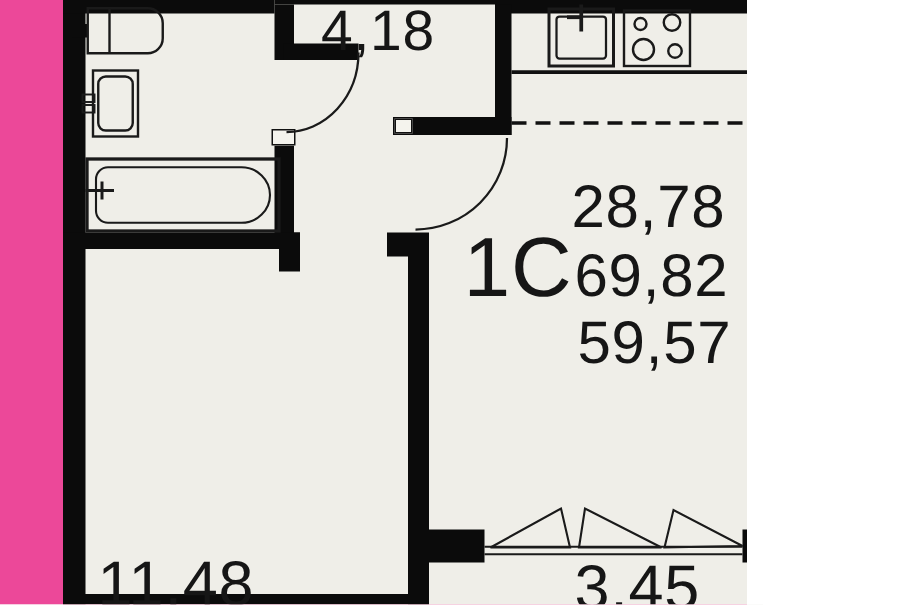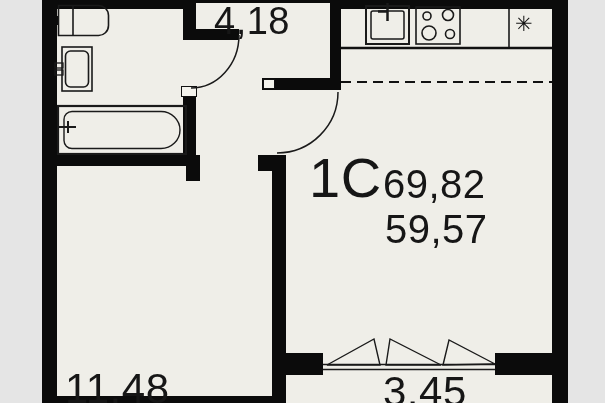--- a/index.html
+++ b/index.html
@@ -1,18 +1,18 @@
 <!DOCTYPE html>
 <html><head>
 <meta charset="utf-8">
 <style>
   html,body{margin:0;padding:0;background:#fff;}
   #plan{
-    position:relative;width:605px;height:403px;overflow:hidden;
-    background:#e5e5e5;font-family:"Liberation Sans",sans-serif;
+    position:relative;width:498px;height:403px;overflow:hidden;
+    background:#ec4899;font-family:"Liberation Sans",sans-serif;
   }
   #interior{position:absolute;left:42px;top:0;width:526px;height:403px;background:#efeee8;}
   .wall{position:absolute;background:#0b0b0b;}
   .whitebox{position:absolute;background:#f4f3ed;border:1.5px solid #111;box-sizing:border-box;}
   .lbl{position:absolute;color:#161616;line-height:1;white-space:nowrap;letter-spacing:0.5px;}
   .num{font-size:40px;}
   .big{font-size:56px;margin-left:14px;}
   .small-num{font-size:38px;}
   .clip-num{font-size:42px;}
   .vent{font-size:21px;color:#111;}
@@ -105,20 +105,21 @@
     </g>
 
     <g fill="none" stroke="#1a1a1a" stroke-width="1.4">
       <polygon points="327,365 374,339 380,365"></polygon>
       <polygon points="386,365 390,339 441,365"></polygon>
       <polygon points="443,365 449,340 495,364"></polygon>
     </g>
   </svg>
 
   <div class="lbl small-num" style="left:214px;top:2px;">4,18</div>
+  <div class="lbl num" style="left:381px;top:118px;">28,78</div>
   <div class="lbl num" style="left:383px;top:164px;">69,82</div>
   <div class="lbl num" style="left:385px;top:209px;">59,57</div>
   <div class="lbl big" style="left:295px;top:150px;">1C</div>
   <div class="lbl clip-num" style="left:65px;top:368px;">11,48</div>
   <div class="lbl clip-num" style="left:383px;top:371px;">3,45</div>
   <div class="lbl vent" style="left:515px;top:13px;">✳</div>
 
 </div>
 
 </body></html>

